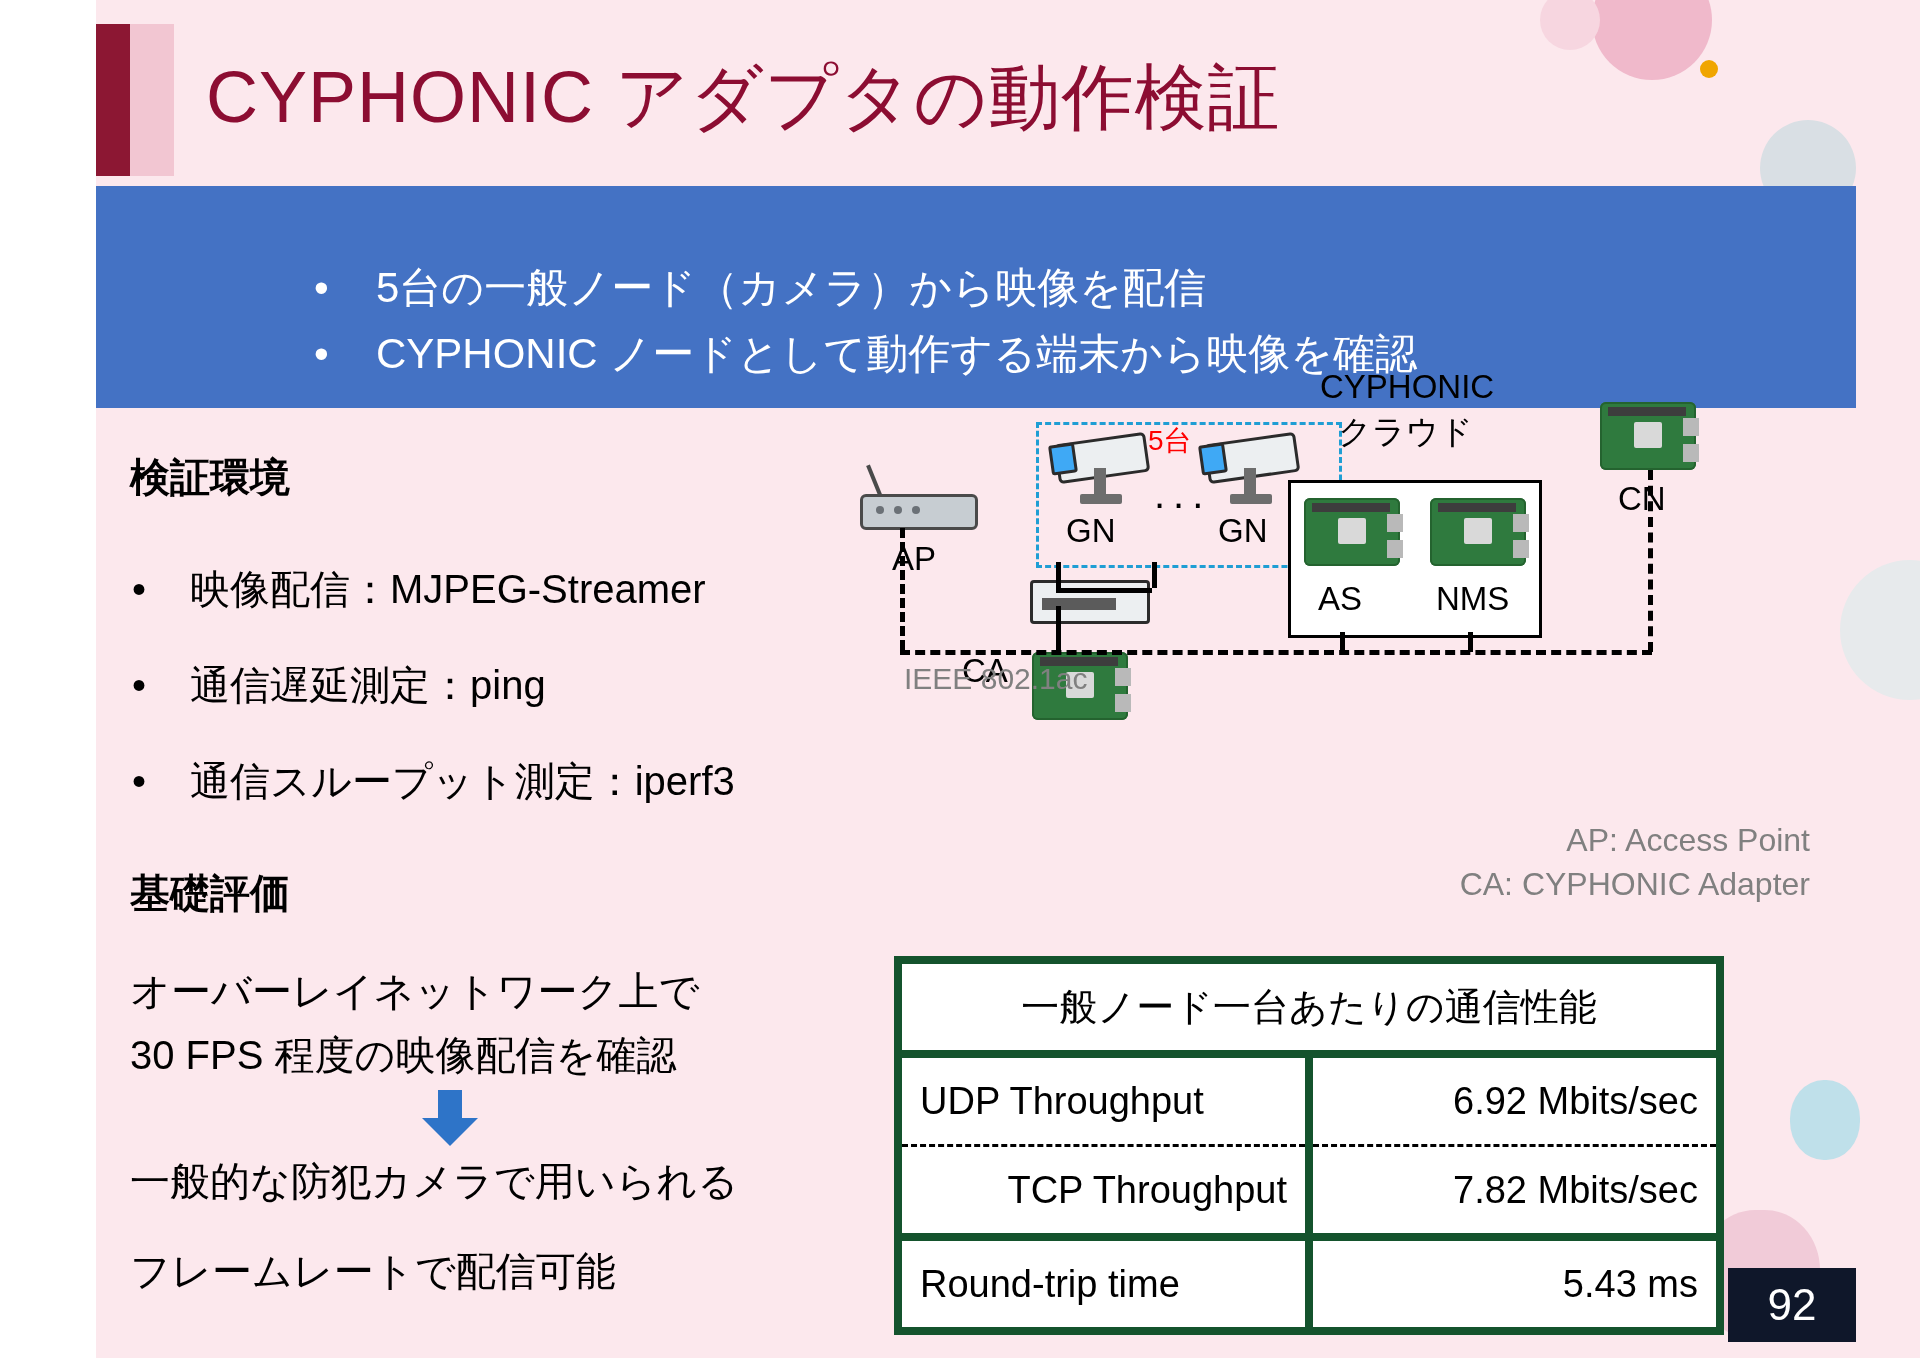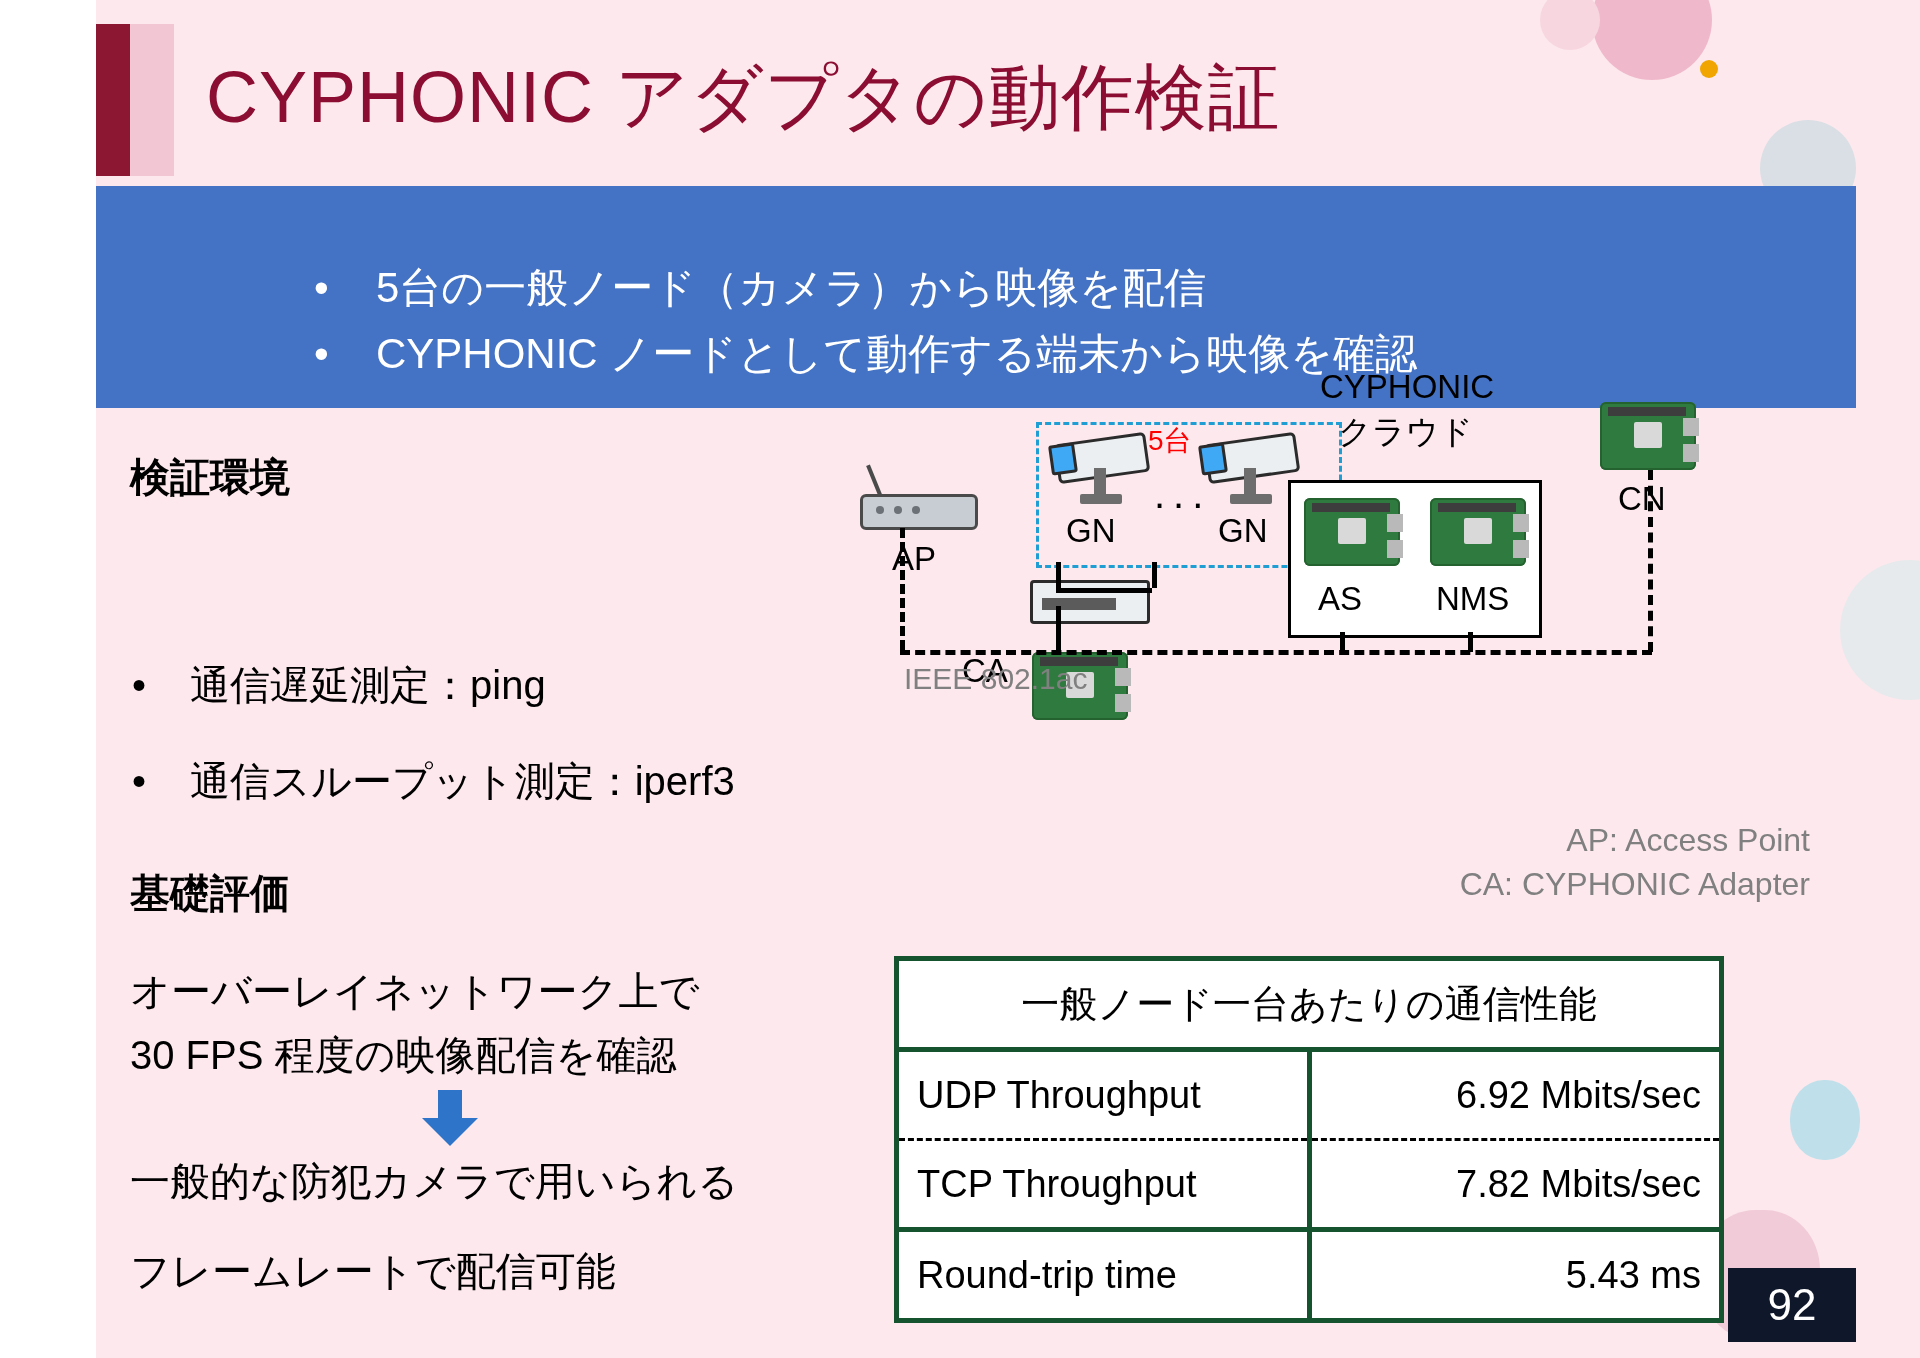--- a/index.html
+++ b/index.html
@@ -365,33 +365,33 @@
   .tbl {
     position: absolute;
     left: 894px;
     top: 956px;
     width: 830px;
     border-collapse: collapse;
     background: #ffffff;
     table-layout: fixed;
   }
   .tbl td {
-    border: 5px solid #14532d;
+    border: 8px solid #14532d;
     font-size: 38px;
     color: #000000;
     padding: 10px 18px;
     height: 66px;
   }
   .tbl .thead td {
     text-align: center;
   }
   .tbl .c-label { text-align: left; }
   .tbl .c-value { text-align: right; }
   .tbl .dash-bottom { border-bottom: 3px dashed #000000; }
-  .tbl .dash-top { border-top: 3px dashed #000000; }
+  .tbl .dash-top { border-top: 3px dashed #000000; text-align: right; }
 
   
   .pagenum {
     position: absolute;
     left: 1728px;
     top: 1268px;
     width: 128px;
     height: 74px;
     background: #0f172a;
     color: #ffffff;
@@ -425,20 +425,23 @@
     <div class="banner-li banner-li-1">
       <span class="bullet">•</span><span>5台の一般ノード（カメラ）から映像を配信</span>
     </div>
     <div class="banner-li banner-li-2">
       <span class="bullet">•</span><span>CYPHONIC ノードとして動作する端末から映像を確認</span>
     </div>
   </div>
 
   <div class="lead lead-env">検証環境</div>
 
+  <div class="li li-1">
+    <span class="bullet">•</span><span>映像配信：MJPEG-Streamer</span>
+  </div>
   <div class="li li-2">
     <span class="bullet">•</span><span>通信遅延測定：ping</span>
   </div>
   <div class="li li-3">
     <span class="bullet">•</span><span>通信スループット測定：iperf3</span>
   </div>
 
   <div class="lead lead-eval">基礎評価</div>
   <div class="para para-1">オーバーレイネットワーク上で</div>
   <div class="para para-2">30 FPS 程度の映像配信を確認</div>

